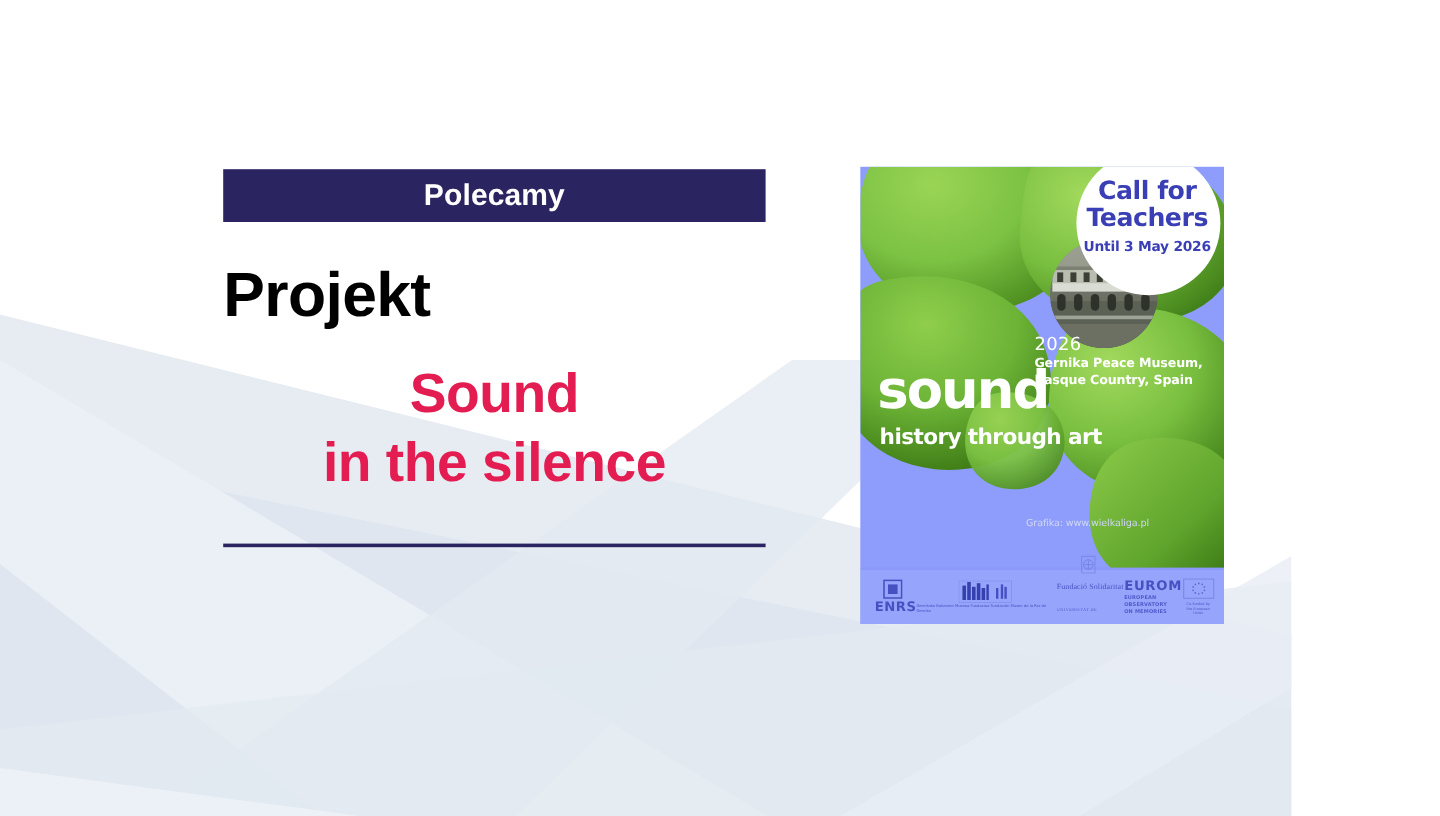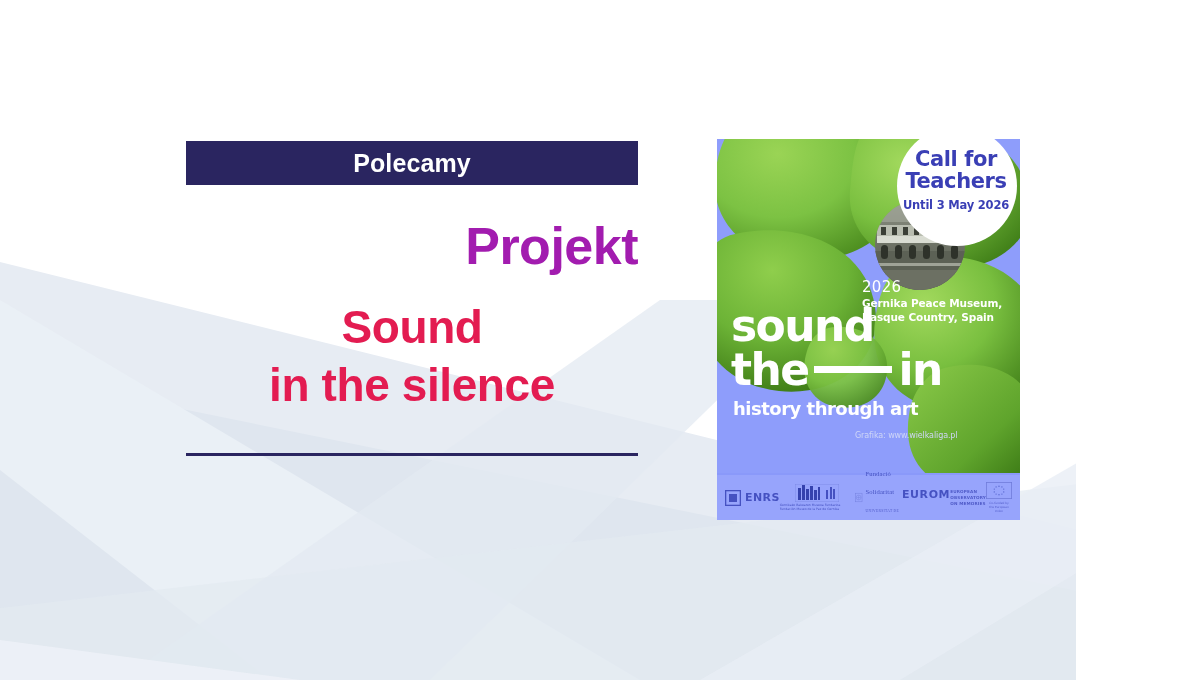--- a/index.html
+++ b/index.html
@@ -50,22 +50,22 @@
   #section-label-text {
     color: #ffffff;
     font-size: 25px;
     font-weight: bold;
     letter-spacing: .1px;
     line-height: 1;
   }
 
   #project-kicker {
     margin-top: 34px;
-    text-align: right;
-    color: #a21caf;
+    text-align: left;
+    color: #000000;
     font-size: 52px;
     font-weight: bold;
     line-height: 1.05;
     letter-spacing: -.5px;
   }
 
   #project-title {
     margin-top: 24px;
     text-align: center;
     color: #e31c51;
@@ -210,20 +210,21 @@
     display: flex;
     align-items: center;
     justify-content: space-around;
     padding: 0 8px;
     box-sizing: border-box;
   }
   .logo-item {
     display: flex;
     align-items: center;
     opacity: .92;
+    flex-direction: column;
   }
   .logo-caption {
     font-family: "DejaVu Sans", sans-serif;
     color: #3f4bbd;
     font-weight: bold;
   }
   #logo-enrs .logo-caption { font-size: 11px; letter-spacing: .4px; margin-left: 4px; }
   #logo-gernika { flex-direction: column; }
   #logo-gernika .logo-caption { font-size: 3.1px; line-height: 1.35; margin-top: 1px; letter-spacing: 0; font-weight: normal; }
   #logo-fsub { }
@@ -353,23 +354,20 @@
       </div>
 
       <div id="poster-venue">
         <span id="poster-year">2026</span>
         <span id="poster-venue-line1">Gernika Peace Museum,</span>
         <span id="poster-venue-line2">Basque Country, Spain</span>
       </div>
 
       <div id="poster-wordmark">
         <span class="wm-row" id="wm-sound">sound</span>
-        <span class="wm-row" id="wm-row2">
-          <span>the</span><span class="wm-dash"></span><span>in</span>
-        </span>
         <span id="wm-tagline">history through art</span>
       </div>
 
       <div id="poster-credit">Grafika: www.wielkaliga.pl</div>
 
       <div id="poster-logo-strip">
 
         <div class="logo-item" id="logo-enrs">
           <svg width="16" height="16" viewBox="0 0 16 16" aria-hidden="true">
             <rect x="0.5" y="0.5" width="15" height="15" fill="none" stroke="#3f4bbd" stroke-width="1.6"></rect>

